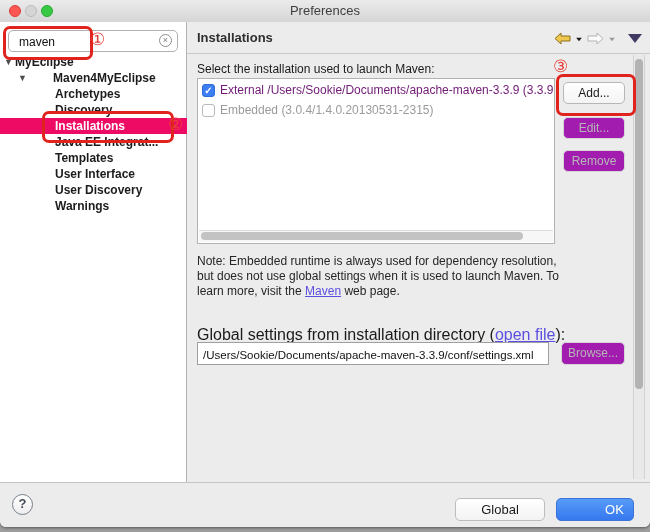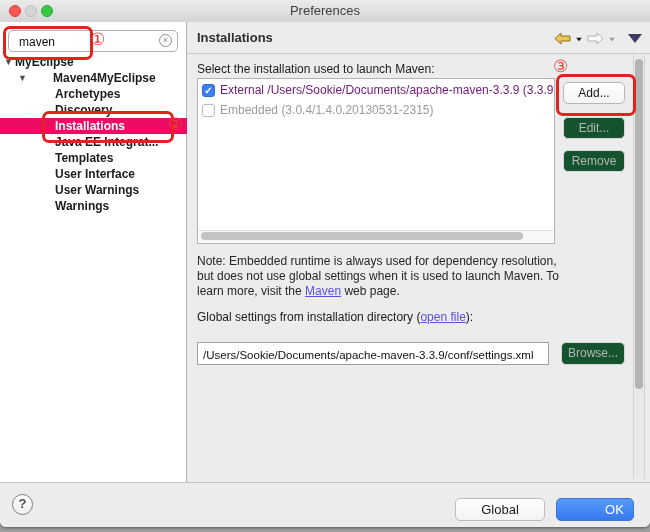--- a/index.html
+++ b/index.html
@@ -39,25 +39,25 @@
   .cbox{width:13px;height:13px;border-radius:3px;box-sizing:border-box;margin-right:5px;flex:0 0 13px;}
   .cbox.on{background:#3d7ff2;border:1px solid #2f6ad6;color:#fff;font-size:10px;line-height:12px;text-align:center;font-weight:bold;}
   .cbox.off{background:#fff;border:1px solid #b9b9b9;}
   .ltext1{color:#701a75;} .ltext2{color:#9b9b9b;}
   .hscroll{position:absolute;left:1px;right:1px;bottom:1px;height:11px;background:#f7f7f7;border-top:1px solid #dedede;}
   .hthumb{position:absolute;left:2px;top:1px;height:8px;width:91%;background:#c3c3c3;border-radius:4px;}
   .vscroll{position:absolute;left:446px;top:33px;width:12px;height:424px;background:#e9e9e9;border-left:1px solid #d2d2d2;border-right:1px solid #d2d2d2;box-sizing:border-box;}
   .vthumb{position:absolute;left:1px;top:4px;width:8px;height:330px;background:#b3b3b3;border-radius:4px;}
   .btn{position:absolute;width:62px;height:22px;border-radius:5px;font-size:12px;text-align:center;line-height:20px;box-sizing:border-box;}
   .btn.enabled{background:linear-gradient(#ffffff,#f4f4f4);border:1px solid #b7b7b7;color:#1a1a1a;cursor:pointer;}
-  .btn.disabled{background:#14532d;border:1px solid #d6d6d6;color:#b6b6b6;}
+  .btn.disabled{background:#a21caf;border:1px solid #d6d6d6;color:#b6b6b6;}
   .addbtn{left:376px;top:60px;} .editbtn{left:376px;top:95px;} .removebtn{left:376px;top:128px;}
   .notetext{position:absolute;left:10px;top:232px;width:368px;font-size:12px;line-height:15px;color:#262626;}
   a.link{color:#5a4fe0;text-decoration:underline;cursor:pointer;}
-  .gslabel{position:absolute;left:10px;top:288px;font-size:12px;color:#1a1a1a;}
+  .gslabel{position:absolute;left:10px;top:304px;font-size:16px;color:#1a1a1a;}
   .gsinput{position:absolute;left:10px;top:320px;width:352px;height:23px;background:#fff;border:1px solid #9f9f9f;box-sizing:border-box;}
   .gsinput input{position:absolute;left:3px;top:2px;width:344px;height:17px;border:none;outline:none;font-size:11.5px;color:#111;font-family:"Liberation Sans",sans-serif;background:transparent;}
   .browsebtn{left:374px;top:320px;width:64px;height:23px;line-height:21px;}
   
   .footer{position:absolute;left:0;top:482px;width:650px;height:45px;background:#ececec;border-top:1px solid #c3c3c3;border-radius:0 0 6px 6px;box-sizing:border-box;}
   .helpbtn{position:absolute;left:12px;top:11px;width:21px;height:21px;border:1.5px solid #767f8a;border-radius:50%;box-sizing:border-box;background:linear-gradient(#ffffff,#eeeeee);color:#454e58;font-size:13px;font-weight:bold;text-align:center;line-height:18px;cursor:pointer;}
   .cancelbtn{position:absolute;left:455px;top:15px;width:90px;height:23px;background:linear-gradient(#ffffff,#f3f3f3);border:1px solid #bcbcbc;border-radius:5px;box-sizing:border-box;font-size:13px;color:#1a1a1a;text-align:center;line-height:21px;cursor:pointer;}
   .okbtn{position:absolute;left:556px;top:15px;width:78px;height:23px;background:linear-gradient(#579bf7,#3678ef);border:1px solid #3b74d9;border-radius:5px;box-sizing:border-box;font-size:13px;color:#ffffff;text-align:center;line-height:21px;cursor:pointer;padding-left:39px;}
   
   .redbox{position:absolute;border:3px solid #e0231d;border-radius:7px;pointer-events:none;}
@@ -106,21 +106,21 @@
       <div class="trow l2">
         <span class="tlabel">Java EE Integrat...</span>
       </div>
       <div class="trow l2">
         <span class="tlabel">Templates</span>
       </div>
       <div class="trow l2">
         <span class="tlabel">User Interface</span>
       </div>
       <div class="trow l2">
-        <span class="tlabel">User Warnings</span>
+        <span class="tlabel">User Discovery</span>
       </div>
       <div class="trow l2">
         <span class="tlabel">Warnings</span>
       </div>
     </div>
 
     <div class="redbox box-search"></div>
     <div class="stepnum step1">①</div>
     <div class="redbox box-install"></div>
     <div class="stepnum step2">②</div>

